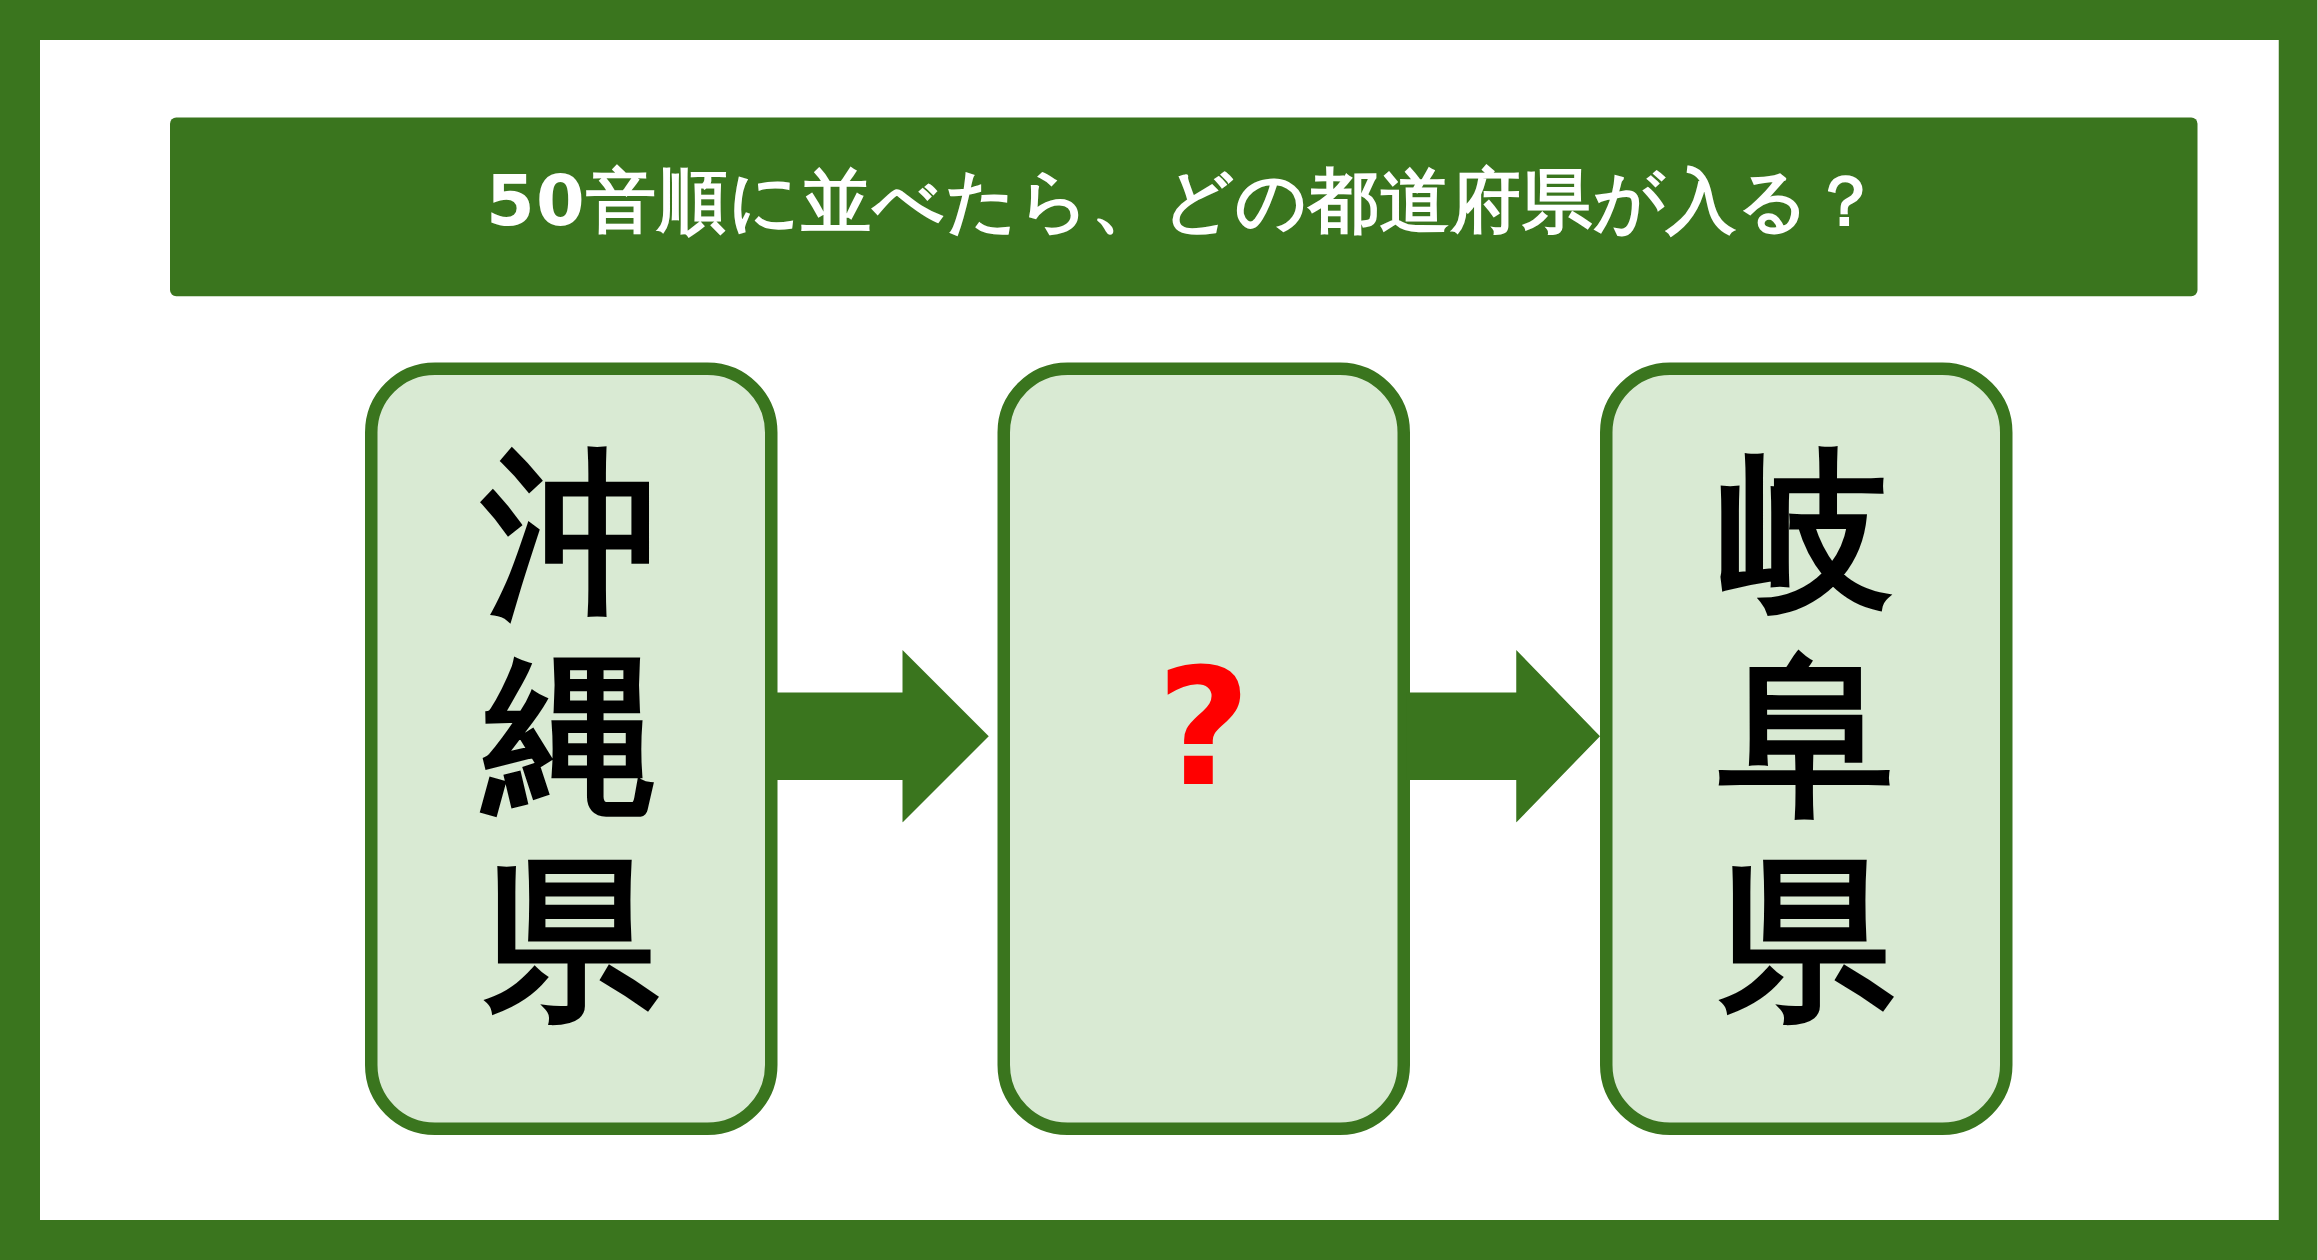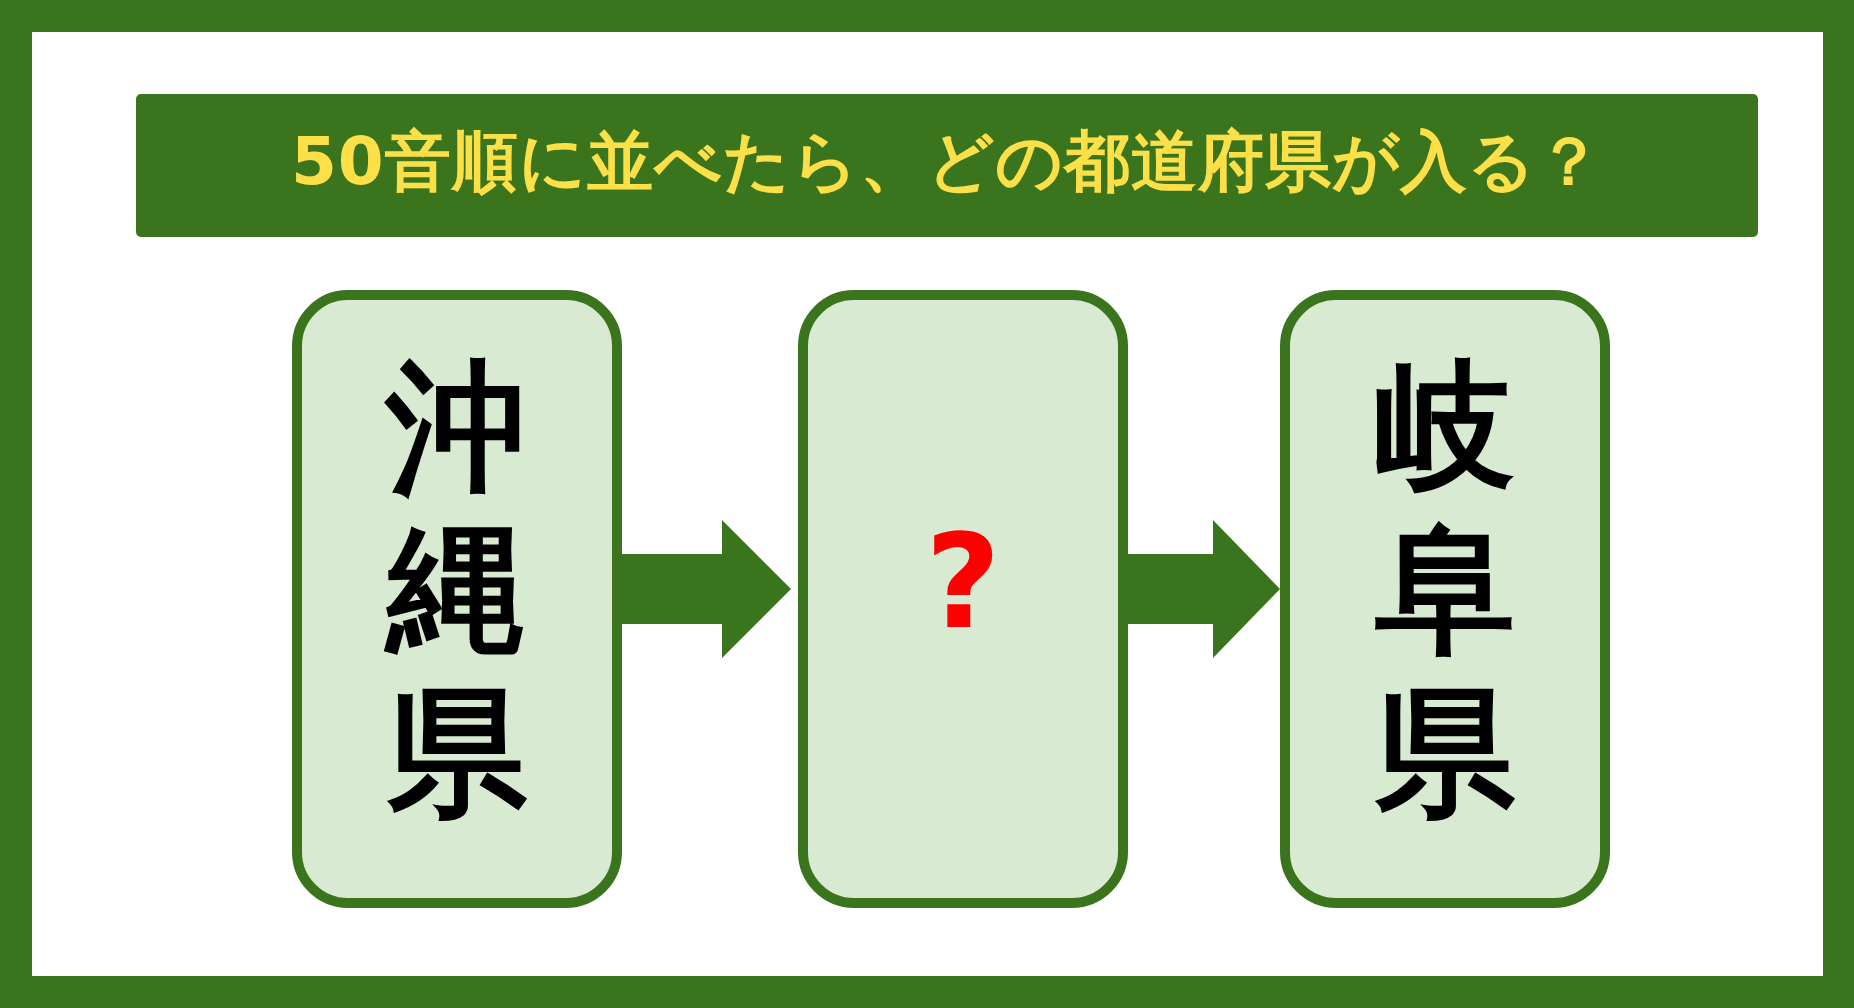--- a/index.html
+++ b/index.html
@@ -27,23 +27,23 @@
       position: absolute;
       left: 136px; top: 94px;
       width: 1622px; height: 143px;
       background: #3a751e;
       border-radius: 5px;
       display: flex;
       align-items: center;
       justify-content: center;
     }
     .banner-title {
-      color: #fde047;
+      color: #ffffff;
       font-weight: bold;
-      font-size: 66px;
+      font-size: 56px;
       line-height: 1;
       white-space: nowrap;
       letter-spacing: 1px;
       margin-top: -8px;
     }
     .card {
       position: absolute;
       top: 290px;
       width: 330px;
       height: 618px;

